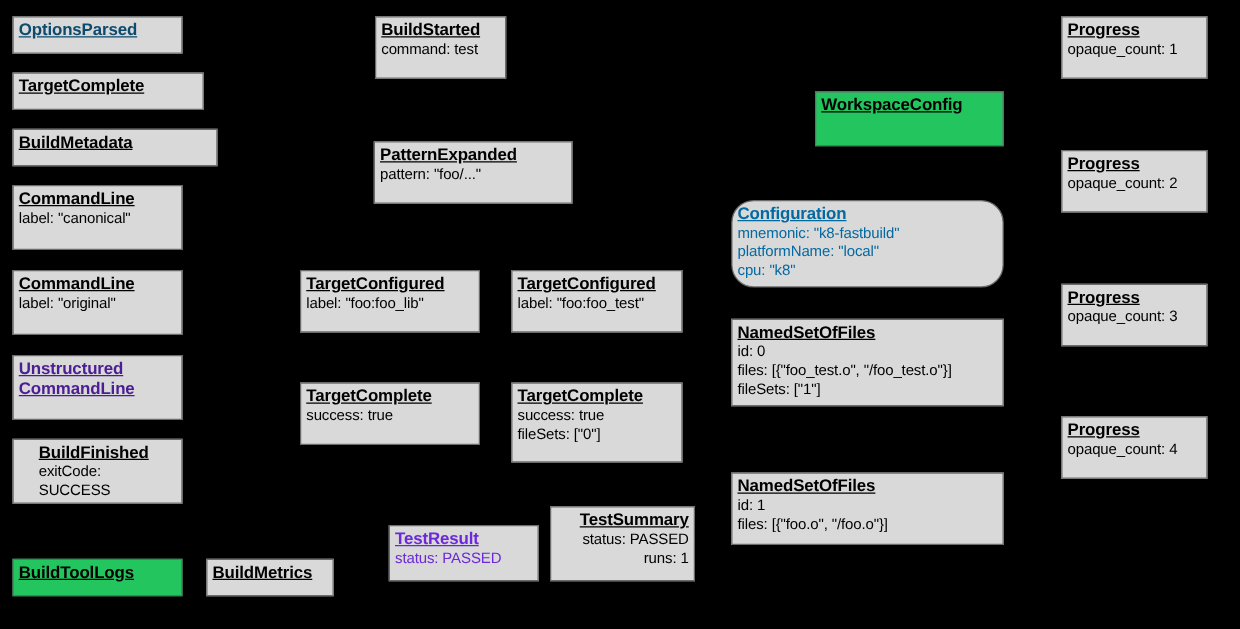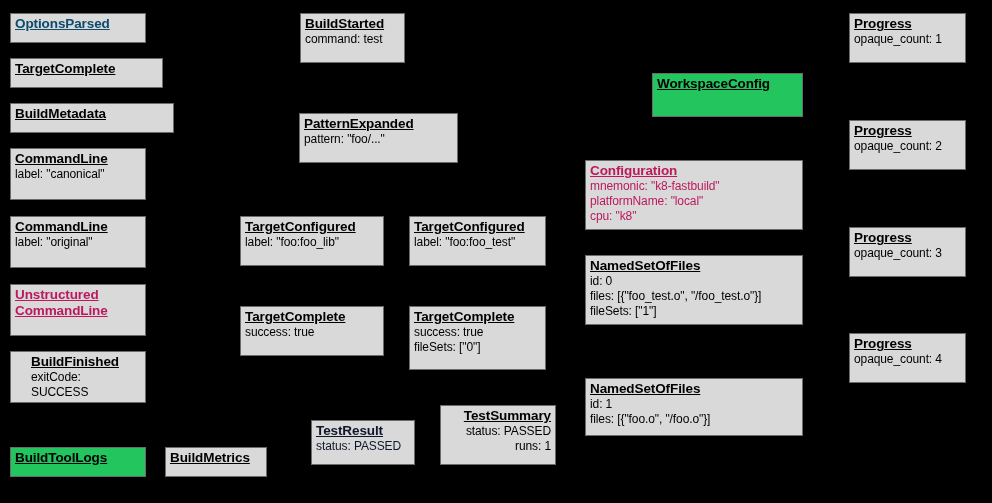--- a/index.html
+++ b/index.html
@@ -55,21 +55,21 @@
       <div class="node-title">BuildMetadata</div>
     </div>
     <div class="node" style="left: 10px; top: 148px; width: 136px; height: 52px; background: rgb(217, 217, 217); border-color: rgb(107, 107, 107); color: rgb(0, 0, 0);">
       <div class="node-title">CommandLine</div>
       <div class="node-fields">label: "canonical"</div>
     </div>
     <div class="node" style="left: 10px; top: 216px; width: 136px; height: 52px; background: rgb(217, 217, 217); border-color: rgb(107, 107, 107); color: rgb(0, 0, 0);">
       <div class="node-title">CommandLine</div>
       <div class="node-fields">label: "original"</div>
     </div>
-    <div class="node" style="left: 10px; top: 284px; width: 136px; height: 52px; background: rgb(217, 217, 217); border-color: rgb(107, 107, 107); color: #be185d;">
+    <div class="node" style="left: 10px; top: 284px; width: 136px; height: 52px; background: rgb(217, 217, 217); border-color: rgb(107, 107, 107); color: #4c1d95;">
       <div class="node-title">Unstructured
 CommandLine</div>
     </div>
     <div class="node" style="left: 10px; top: 351px; width: 136px; height: 52px; background: rgb(217, 217, 217); border-color: rgb(107, 107, 107); color: rgb(0, 0, 0); padding-left: 20px;">
       <div class="node-title">BuildFinished</div>
       <div class="node-fields">exitCode: SUCCESS</div>
     </div>
     <div class="node" style="left: 10px; top: 447px; width: 136px; height: 30px; background: #22c55e; border-color: rgb(107, 107, 107); color: rgb(0, 0, 0);">
       <div class="node-title">BuildToolLogs</div>
     </div>
@@ -94,33 +94,33 @@
     </div>
     <div class="node" style="left: 240px; top: 306px; width: 144px; height: 50px; background: rgb(217, 217, 217); border-color: rgb(107, 107, 107); color: rgb(0, 0, 0);">
       <div class="node-title">TargetComplete</div>
       <div class="node-fields">success: true</div>
     </div>
     <div class="node" style="left: 409px; top: 306px; width: 137px; height: 64px; background: rgb(217, 217, 217); border-color: rgb(107, 107, 107); color: rgb(0, 0, 0);">
       <div class="node-title">TargetComplete</div>
       <div class="node-fields">success: true
 fileSets: ["0"]</div>
     </div>
-    <div class="node" style="left: 311px; top: 420px; width: 104px; height: 45px; background: rgb(217, 217, 217); border-color: rgb(107, 107, 107); color: #0f172a;">
+    <div class="node" style="left: 311px; top: 420px; width: 120px; height: 45px; background: rgb(217, 217, 217); border-color: rgb(107, 107, 107); color: #6d28d9;">
       <div class="node-title">TestResult</div>
       <div class="node-fields">status: PASSED</div>
     </div>
     <div class="node" style="left: 440px; top: 405px; width: 116px; height: 60px; background: rgb(217, 217, 217); border-color: rgb(107, 107, 107); color: rgb(0, 0, 0); text-align: right;">
       <div class="node-title">TestSummary</div>
       <div class="node-fields">status: PASSED
 runs: 1</div>
     </div>
     <div class="node" style="left: 652px; top: 73px; width: 151px; height: 44px; background: #22c55e; border-color: rgb(107, 107, 107); color: rgb(0, 0, 0);">
       <div class="node-title">WorkspaceConfig</div>
     </div>
-    <div class="node" style="left: 585px; top: 160px; width: 218px; height: 70px; background: rgb(217, 217, 217); border-color: rgb(107, 107, 107); color: #be185d;">
+    <div class="node" style="left: 585px; top: 160px; width: 218px; height: 70px; background: rgb(217, 217, 217); border-color: rgb(107, 107, 107); color: #0369a1; border-radius: 18px;">
       <div class="node-title">Configuration</div>
       <div class="node-fields">mnemonic: "k8-fastbuild"
 platformName: "local"
 cpu: "k8"</div>
     </div>
     <div class="node" style="left: 585px; top: 255px; width: 218px; height: 70px; background: rgb(217, 217, 217); border-color: rgb(107, 107, 107); color: rgb(0, 0, 0);">
       <div class="node-title">NamedSetOfFiles</div>
       <div class="node-fields">id: 0
 files: [{"foo_test.o", "/foo_test.o"}]
 fileSets: ["1"]</div>

